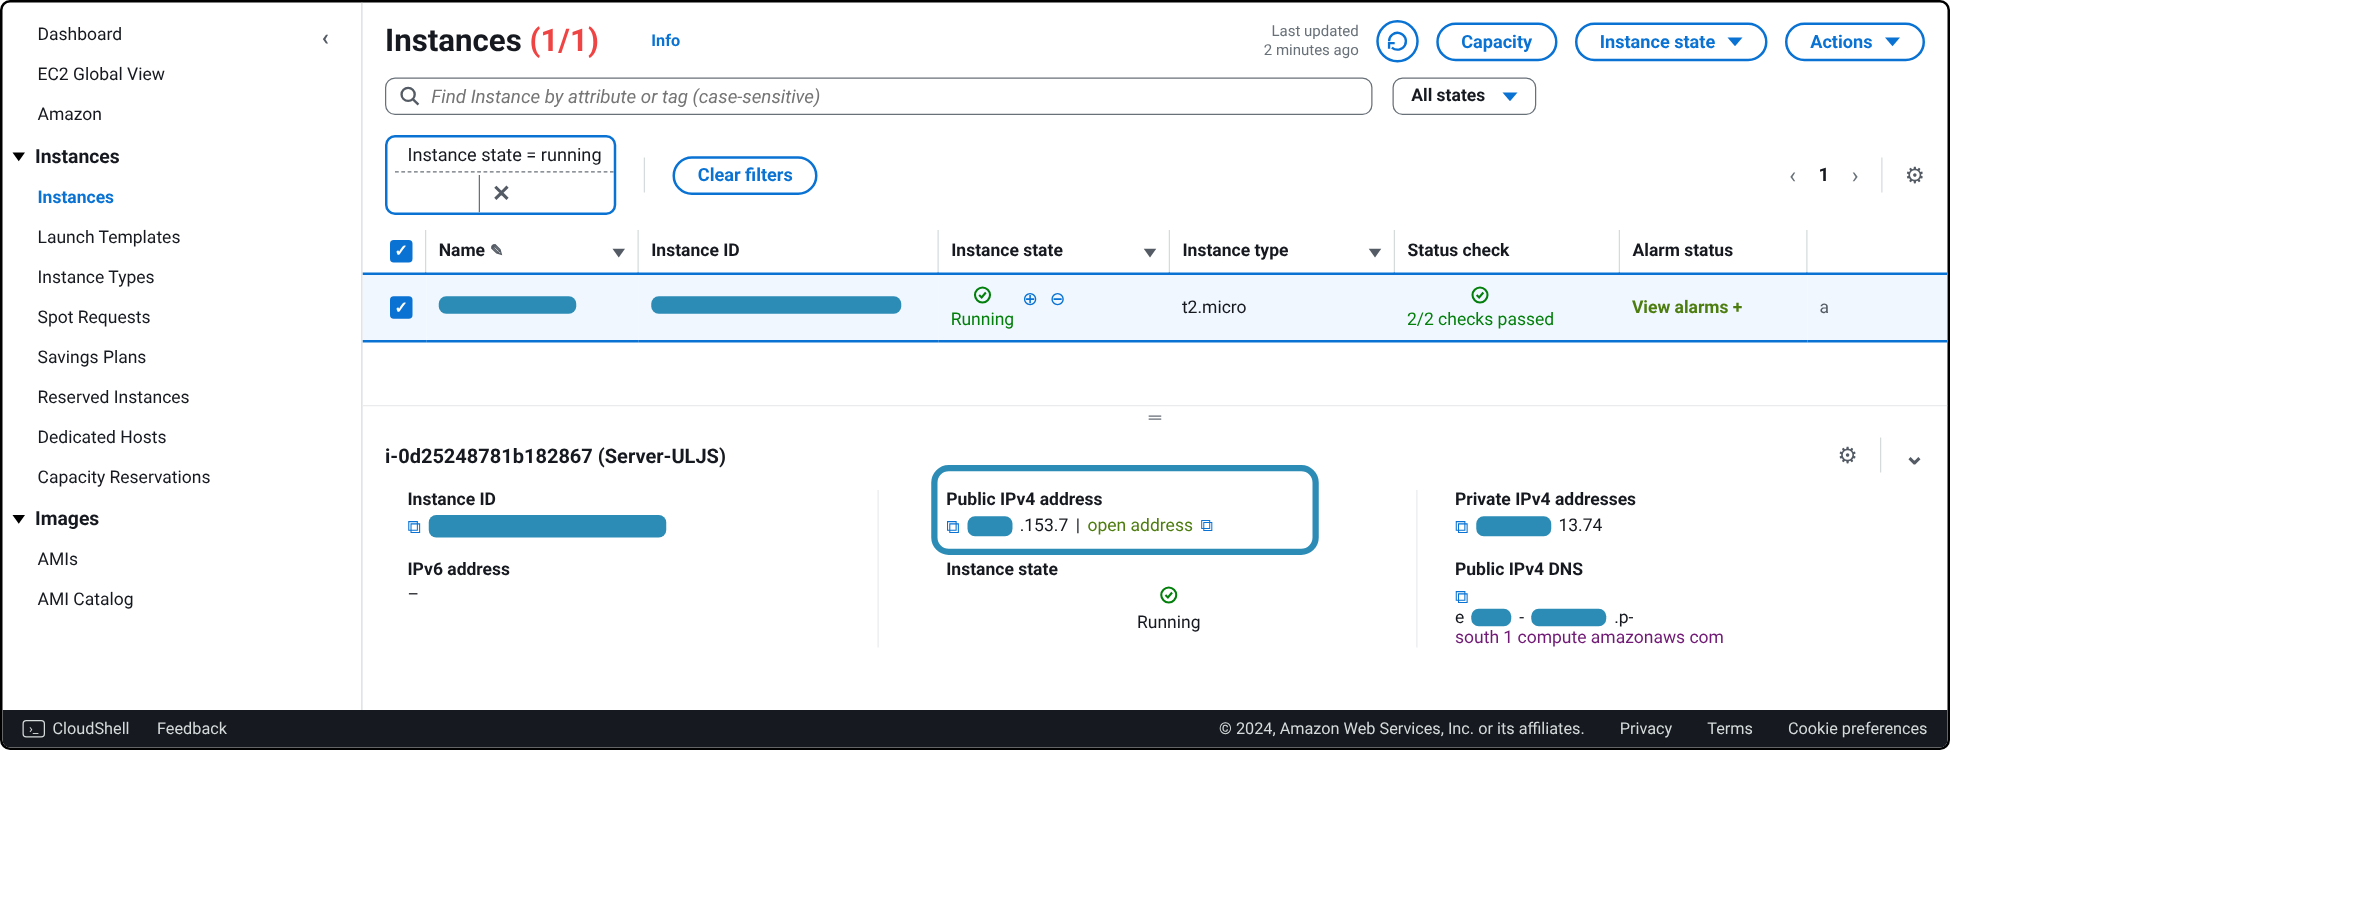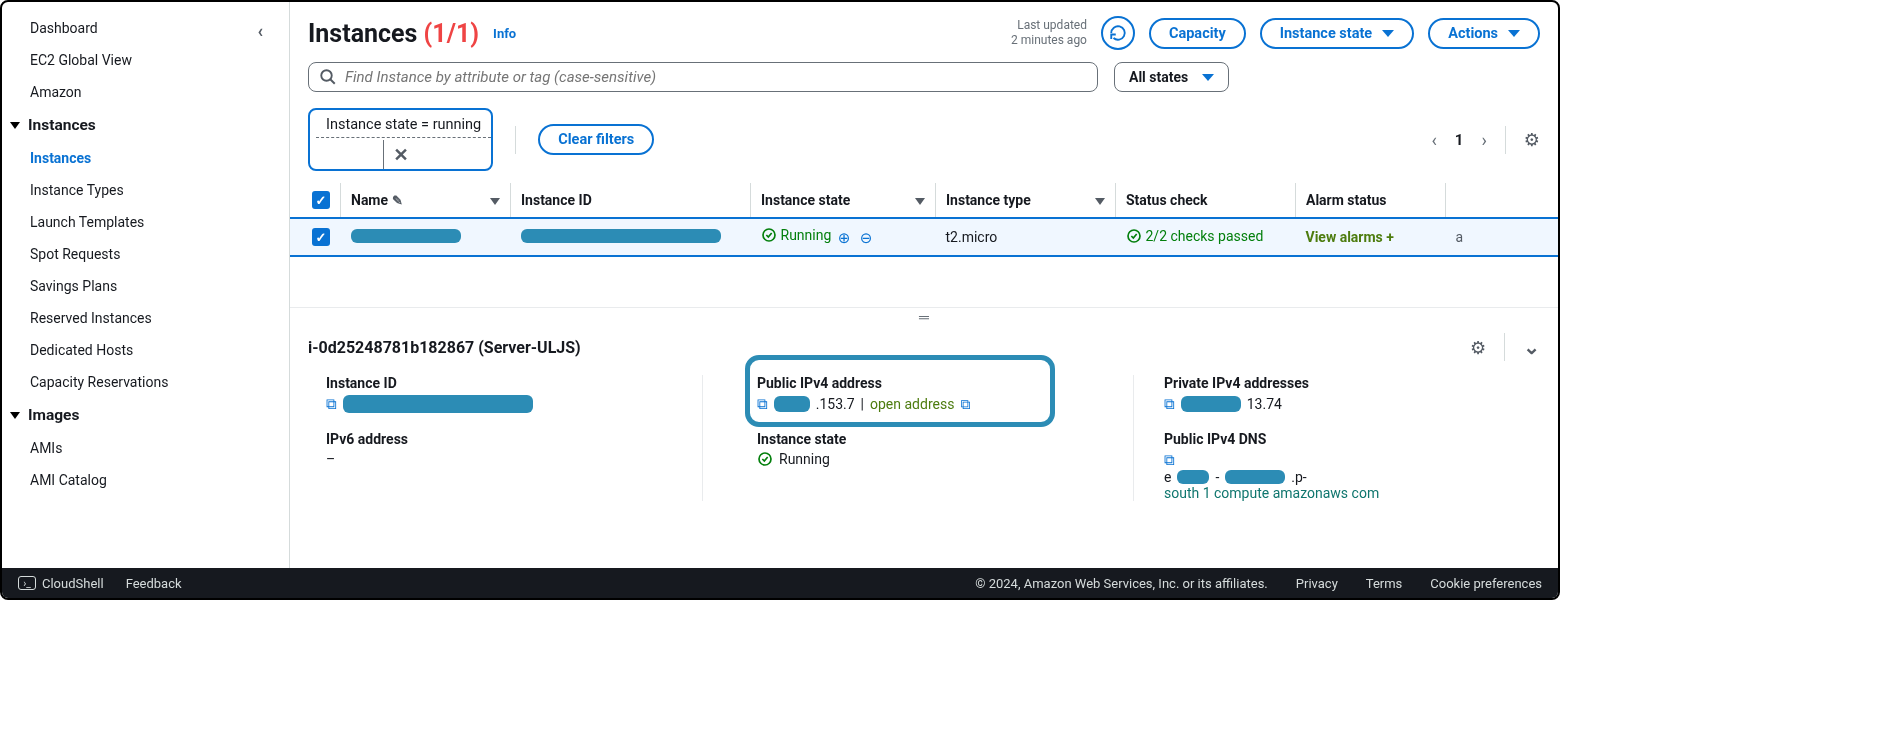--- a/index.html
+++ b/index.html
@@ -8,21 +8,21 @@
 .sidebar { width: 288px; border-right: 1px solid #d5dbdb; padding: 10px 0 10px 8px; overflow-y: auto;}
 .sidebar-item { padding: 8px 16px 8px 20px; cursor: pointer; color: #16191f; font-size: 14px;}
 .sidebar-heading { display:flex; align-items:center; gap:4px; padding: 8px 10px 8px 0; font-weight:700; font-size:15.5px; cursor:pointer;}
 .sidebar-heading .caret { width:0;height:0;border-left:5px solid transparent;border-right:5px solid transparent;border-top:7px solid #000; margin-right:4px;}
 .sidebar-item.active { color:#0972d3; font-weight:700; }
 .collapse-chevron { float:right; margin-right:10px; font-size:18px; font-weight:700; color:#545b64;}
 .main { flex:1; display:flex; flex-direction:column; overflow:hidden; }
 .toolbar { display:flex; align-items:center; padding: 14px 18px 8px 18px; gap:14px; }
 .page-title { font-size: 25px; font-weight:700;}
 .page-title .count { font-weight:700; color:#ef4444;}
-.info-link { color:#0972d3; font-weight:700; font-size:13px; text-decoration:none; cursor:pointer;}
+.info-link { color:#0972d3; font-weight:700; font-size:13px; text-decoration:none; cursor:pointer;margin-left:28px;}
 .last-updated { margin-left:auto; text-align:right; font-size:12px; color:#687078; line-height:1.25;}
 .icon-btn { width:34px; height:34px; border:2px solid #0972d3; border-radius:50%; display:flex; align-items:center; justify-content:center; cursor:pointer; color:#0972d3;}
 .pill-btn { border:2px solid #0972d3; color:#0972d3; background:#fff; border-radius:20px; padding: 5px 18px; font-size:14.5px; font-weight:700; cursor:pointer; display:flex; align-items:center; gap:10px;}
 .pill-btn .caret { width:0;height:0;border-left:6px solid transparent;border-right:6px solid transparent;border-top:7px solid #0972d3;}
 .launch-group { display:flex; }
 .launch-btn { background:#ff9900; border:none; color:#16191f; font-weight:700; border-radius:20px 0 0 20px; padding:7px 20px; font-size:14.5px; cursor:pointer;}
 .launch-caret { background:#ff9900; border:none; border-left:1px solid rgba(0,0,0,.3); border-radius: 0 20px 20px 0; width:40px; display:flex; align-items:center; justify-content:center; cursor:pointer;}
 .launch-caret .tri { width:0;height:0;border-left:6px solid transparent;border-right:6px solid transparent;border-top:8px solid #16191f;}
 .filter-row { display:flex; align-items:center; padding: 4px 18px; gap:16px; }
 .search-box { flex:1; max-width:790px; display:flex; align-items:center; border:1px solid #687078; border-radius:8px; padding:5px 10px; gap:8px;}
@@ -39,21 +39,21 @@
 .gear { font-size:18px; cursor:pointer; color:#545b64;}
 .table { width:100%; border-collapse:collapse;}
 .table thead th { text-align:left; font-weight:700; padding: 8px 10px; border-bottom:1px solid #d5dbdb; font-size:14px; position:relative;}
 .th-sep { border-right:1px solid #d5dbdb;}
 .th-caret { float:right; width:0;height:0;border-left:5px solid transparent;border-right:5px solid transparent;border-top:7px solid #545b64; margin-top:6px;}
 .table tbody td { padding:8px 10px; font-size:14px;}
 .table tbody tr.sel { background:#f0f7ff; border-top:2px solid #0972d3; border-bottom:2px solid #0972d3;}
 .checkbox { width:18px; height:18px; border-radius:3px; background:#0972d3; display:inline-flex; align-items:center; justify-content:center; cursor:pointer;}
 .checkbox::after { content:"✓"; color:#fff; font-size:13px; font-weight:700;}
 .redact { display:inline-block; background:#2c8cb5; border-radius:6px; height:14px;}
-.status-ok { color:#037f0c; display:inline-flex; align-items:center; gap:4px;}
+.status-ok { color:#037f0c; display:inline-flex; align-items:center; gap:4px;flex-direction:column;}
 .link { color:#4d7c0f; font-weight:700; cursor:pointer;}
 .divider-handle { height:18px; display:flex; align-items:center; justify-content:center; color:#687078; border-top:1px solid #e9ebed;}
 .detail-header { display:flex; align-items:center; padding: 8px 18px;}
 .detail-title { font-size:16px; font-weight:700;}
 .detail-header .right { margin-left:auto; display:flex; align-items:center; gap:18px; color:#545b64;}
 .detail-cols { display:flex; padding: 6px 18px 20px 36px; gap: 30px;}
 .detail-col { flex:1; border-right:1px solid #e9ebed; padding-right:20px;}
 .detail-col:last-child { border-right:none;}
 .field-label { font-weight:700; font-size:14px; margin-bottom:4px;}
 .field-val { font-size:14px; color:#16191f; display:flex; align-items:center; gap:6px;}
@@ -79,22 +79,22 @@
       <span class="collapse-chevron">‹</span>
     </div>
     <div class="sidebar-item">EC2 Global View</div>
     <div class="sidebar-item">Amazon</div>
 
     <div class="sidebar-heading">
       <span class="caret"></span>
       <span>Instances</span>
     </div>
     <div class="sidebar-item active">Instances</div>
+    <div class="sidebar-item">Launch Templates</div>
     <div class="sidebar-item">Instance Types</div>
-    <div class="sidebar-item">Launch Templates</div>
     <div class="sidebar-item">Spot Requests</div>
     <div class="sidebar-item">Savings Plans</div>
     <div class="sidebar-item">Reserved Instances</div>
     <div class="sidebar-item">Dedicated Hosts</div>
     <div class="sidebar-item">Capacity Reservations</div>
 
     <div class="sidebar-heading">
       <span class="caret"></span>
       <span>Images</span>
     </div>
@@ -271,21 +271,21 @@
         <div class="field-val">
           <span class="copy-ico">⧉</span>
         </div>
         <div class="field-val">
           <span>e</span>
           <span class="redact" style="width:32px;height:14px;"></span>
           <span>- </span>
           <span class="redact" style="width:60px;height:14px;"></span>
           <span> .p-</span>
         </div>
-        <div class="field-val" style="color:#0f766e;">south 1 compute amazonaws com</div>
+        <div class="field-val" style="color:#701a75;">south 1 compute amazonaws com</div>
       </div>
     </div>
 
   </div>
 </div>
 
 <div class="footer">
   <div class="left">
     <span style="display:flex;align-items:center;gap:6px;">
       <span class="cloudshell-ico">›_</span>

